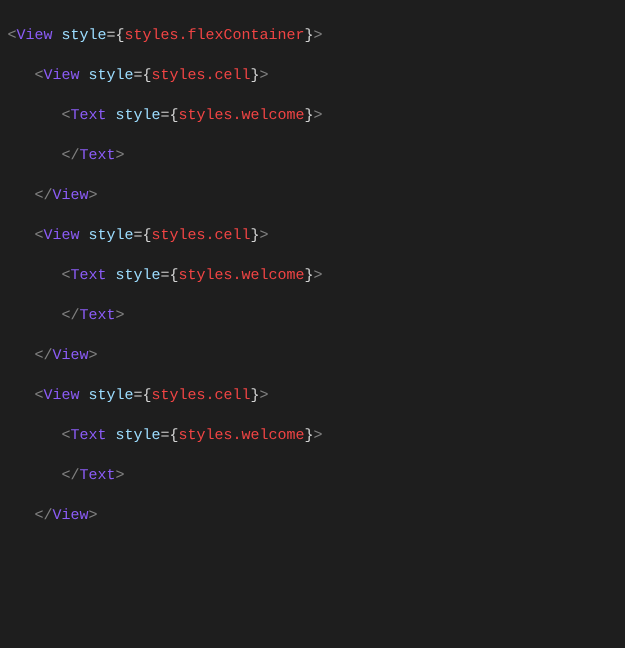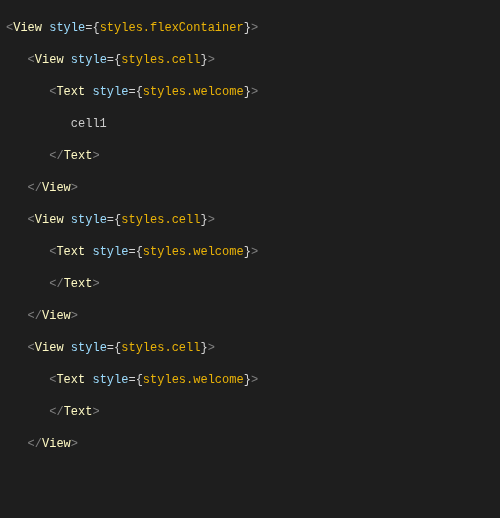--- a/index.html
+++ b/index.html
@@ -13,35 +13,34 @@
     line-height: 16px;
     overflow: hidden;
   }
   .editor {
     padding: 4px 6px;
     color: #d4d4d4;
     white-space: pre;
   }
   .line { display: block; }
   .tag-bracket { color: #808080; }
-  .tag-name { color: #fef9c3; }
+  .tag-name { color: #8b5cf6; }
   .attr-name { color: #9cdcfe; font-family: Liberation Mono, monospace; }
   .brace { color: #d4d4d4; }
-  .obj { color: #eab308; text-align: right; }
+  .obj { color: #ef4444; text-align: right; }
   .plain { color: #cccccc; }
   .assign { color: #d4d4d4; }
 </style>
 </head>
 <body>
 
 <div class="editor">
 <span class="line"><span class="tag-bracket">&lt;</span><span class="tag-name">View</span> <span class="attr-name">style</span><span class="assign">=</span><span class="brace">{</span><span class="obj">styles.flexContainer</span><span class="brace">}</span><span class="tag-bracket">&gt;</span></span>
 <span class="line">   <span class="tag-bracket">&lt;</span><span class="tag-name">View</span> <span class="attr-name">style</span><span class="assign">=</span><span class="brace">{</span><span class="obj">styles.cell</span><span class="brace">}</span><span class="tag-bracket">&gt;</span></span>
 <span class="line">      <span class="tag-bracket">&lt;</span><span class="tag-name">Text</span> <span class="attr-name">style</span><span class="assign">=</span><span class="brace">{</span><span class="obj">styles.welcome</span><span class="brace">}</span><span class="tag-bracket">&gt;</span></span>
-<span class="line">         <span class="plain">cell1</span></span>
 <span class="line">      <span class="tag-bracket">&lt;/</span><span class="tag-name">Text</span><span class="tag-bracket">&gt;</span></span>
 <span class="line">   <span class="tag-bracket">&lt;/</span><span class="tag-name">View</span><span class="tag-bracket">&gt;</span></span>
 <span class="line">   <span class="tag-bracket">&lt;</span><span class="tag-name">View</span> <span class="attr-name">style</span><span class="assign">=</span><span class="brace">{</span><span class="obj">styles.cell</span><span class="brace">}</span><span class="tag-bracket">&gt;</span></span>
 <span class="line">      <span class="tag-bracket">&lt;</span><span class="tag-name">Text</span> <span class="attr-name">style</span><span class="assign">=</span><span class="brace">{</span><span class="obj">styles.welcome</span><span class="brace">}</span><span class="tag-bracket">&gt;</span></span>
 <span class="line">      <span class="tag-bracket">&lt;/</span><span class="tag-name">Text</span><span class="tag-bracket">&gt;</span></span>
 <span class="line">   <span class="tag-bracket">&lt;/</span><span class="tag-name">View</span><span class="tag-bracket">&gt;</span></span>
 <span class="line">   <span class="tag-bracket">&lt;</span><span class="tag-name">View</span> <span class="attr-name">style</span><span class="assign">=</span><span class="brace">{</span><span class="obj">styles.cell</span><span class="brace">}</span><span class="tag-bracket">&gt;</span></span>
 <span class="line">      <span class="tag-bracket">&lt;</span><span class="tag-name">Text</span> <span class="attr-name">style</span><span class="assign">=</span><span class="brace">{</span><span class="obj">styles.welcome</span><span class="brace">}</span><span class="tag-bracket">&gt;</span></span>
 <span class="line">      <span class="tag-bracket">&lt;/</span><span class="tag-name">Text</span><span class="tag-bracket">&gt;</span></span>
 <span class="line">   <span class="tag-bracket">&lt;/</span><span class="tag-name">View</span><span class="tag-bracket">&gt;</span></span>

